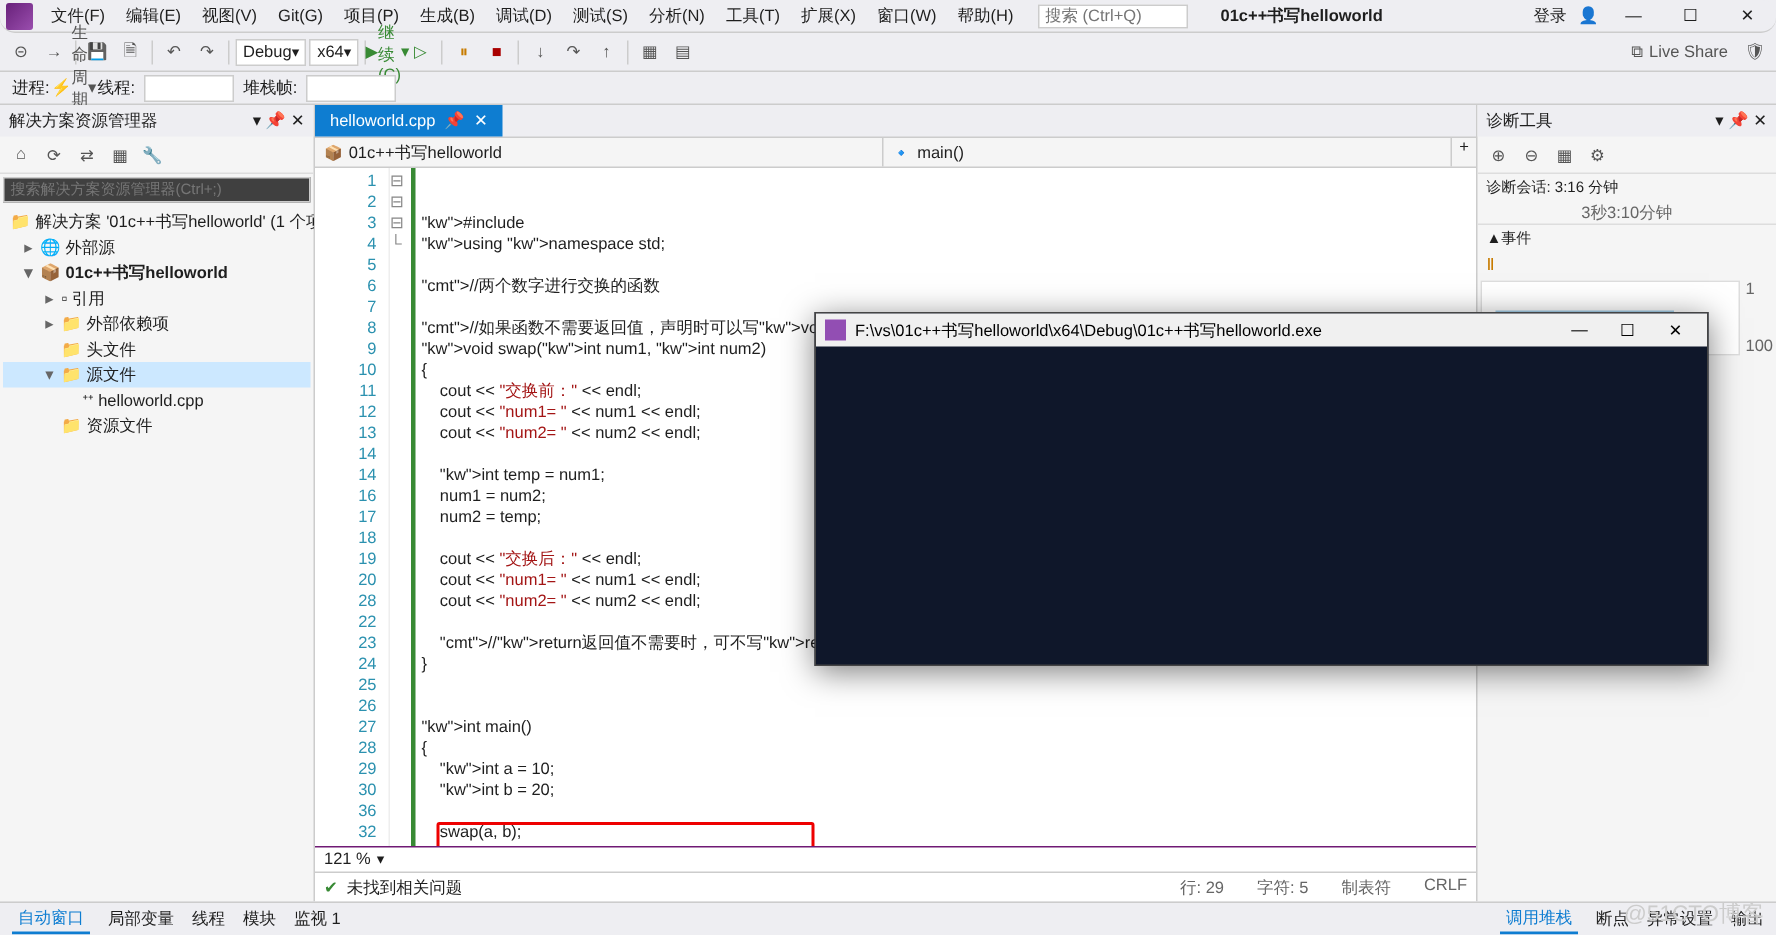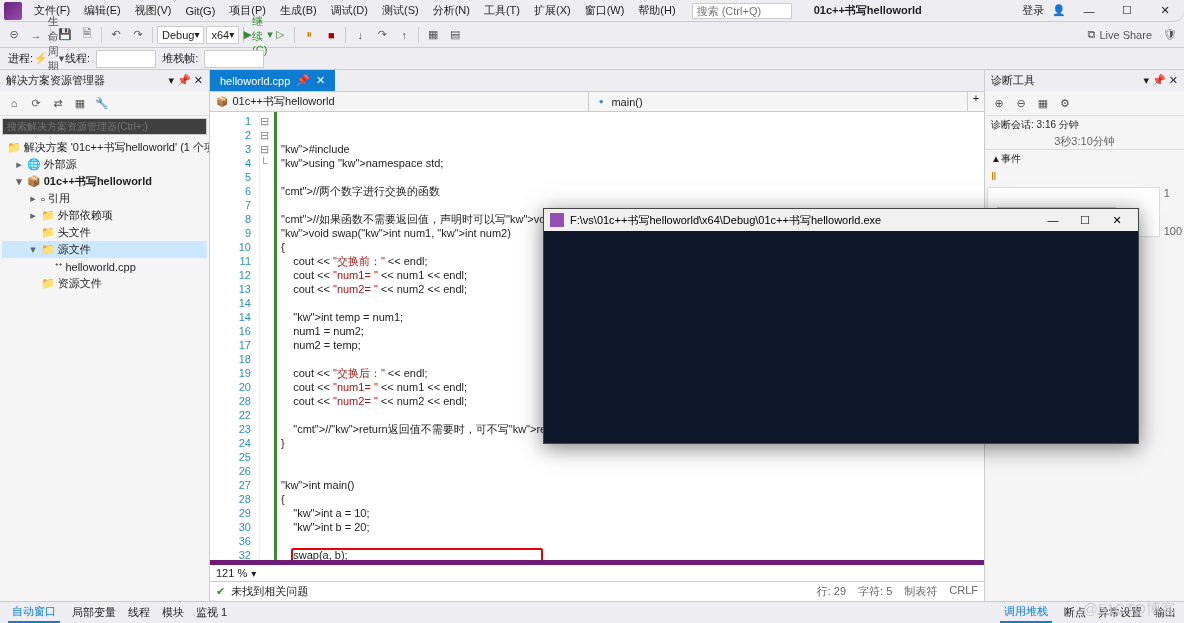--- a/index.html
+++ b/index.html
@@ -37,21 +37,21 @@
 .gutter { width:50px; background:#fff; color:#2b91af; text-align:right; padding-right:8px; font-size:11px; line-height:14px; padding-top:2px; border-right:1px solid #eee;}
 .fold-col { width:14px; background:#fff; font-size:10px; color:#888; line-height:14px; padding-top:2px;}
 .code { flex:1; font-size:12px; line-height:14px; padding:2px 4px; white-space:pre; position:relative; border-left:3px solid #388a34;}
 .str { color:#a31515; }
 .highlight-box { position:absolute; border:2px solid #e00; border-radius:2px; pointer-events:none; }
 .right-panel { width:200px; background:#f5f5f5; border-left:1px solid #ccc; display:flex; flex-direction:column; }
 .diag-chart { height:50px; background:#fff; margin:2px; position:relative; border:1px solid #ddd;}
 .diag-bar { position:absolute; bottom:0; background:#a6d1ec; }
 .status-bar { position:absolute; bottom:0; left:0; right:0; height:22px; background:#eeeef2; border-top:1px solid #ccc; display:flex; align-items:center; padding:0 8px; gap:12px; font-size:10px; }
 .status-tab { color:#0e7dd1; border-bottom:2px solid #0e7dd1; padding:2px 4px; }
-.zoom-bar { display:flex; align-items:center; gap:4px; padding:2px 6px; border-top:5px solid #701a75; font-size:10px; background:#fff;}
+.zoom-bar { display:flex; align-items:center; gap:4px; padding:2px 6px; border-top:1px solid #701a75; font-size:10px; background:#fff;}
 .issues-bar { display:flex; align-items:center; gap:6px; padding:2px 6px; background:#fff; border-top:1px solid #ccc; font-size:10px;}
 .console-window { position:absolute; left:543px; top:208px; width:596px; height:236px; background:#0f172a; border:1px solid #444; box-shadow:0 4px 20px rgba(0,0,0,0.5); z-index:100; }
 .console-title { height:22px; background:#f0f0f0; display:flex; align-items:center; padding:0 6px; gap:6px; color:#000; font-size:10px;}
 .console-title-icon{ width:14px; height:14px; background:#924eb3; }
 .console-title .win-ctrls { margin-left:auto; display:flex; gap:2px;}
 .console-body { color:#ccc; font-family:"NSimSun",SimSun,monospace; font-size:12px; line-height:13px; padding:2px; white-space:pre; }
 .console-hl { border:1.5px solid #e00; display:inline-block; padding:0 1px; line-height:12px;}
 .liveshare { display:flex; align-items:center; gap:4px; color:#555;}
 .pin{cursor:pointer;}
 .watermark{position:absolute;right:8px;bottom:4px;color:#ccc;font-size:15px;z-index:0;}
@@ -246,21 +246,21 @@
         <div><span class="&lt;span">"kw"</span>&gt;#include <iostream></iostream></div><div><span class="&lt;span">"kw"</span>&gt;using <span class="&lt;span">"kw"</span>&gt;namespace std;</div><div> </div><div><span class="&lt;span">"cmt"</span>&gt;//两个数字进行交换的函数</div><div> </div><div><span class="&lt;span">"cmt"</span>&gt;//如果函数不需要返回值，声明时可以写<span class="&lt;span">"kw"</span>&gt;void</div><div><span class="&lt;span">"kw"</span>&gt;void swap(<span class="&lt;span">"kw"</span>&gt;int num1, <span class="&lt;span">"kw"</span>&gt;int num2)</div><div>{</div><div>    cout &lt;&lt; <span class="str">"交换前："</span> &lt;&lt; endl;</div><div>    cout &lt;&lt; <span class="str">"num1= "</span> &lt;&lt; num1 &lt;&lt; endl;</div><div>    cout &lt;&lt; <span class="str">"num2= "</span> &lt;&lt; num2 &lt;&lt; endl;</div><div> </div><div>    <span class="&lt;span">"kw"</span>&gt;int temp = num1;</div><div>    num1 = num2;</div><div>    num2 = temp;</div><div> </div><div>    cout &lt;&lt; <span class="str">"交换后："</span> &lt;&lt; endl;</div><div>    cout &lt;&lt; <span class="str">"num1= "</span> &lt;&lt; num1 &lt;&lt; endl;</div><div>    cout &lt;&lt; <span class="str">"num2= "</span> &lt;&lt; num2 &lt;&lt; endl;</div><div> </div><div>    <span class="&lt;span">"cmt"</span>&gt;//<span class="&lt;span">"kw"</span>&gt;return返回值不需要时，可不写<span class="&lt;span">"kw"</span>&gt;return</div><div>}</div><div> </div><div> </div><div><span class="&lt;span">"kw"</span>&gt;int main()</div><div>{</div><div>    <span class="&lt;span">"kw"</span>&gt;int a = 10;</div><div>    <span class="&lt;span">"kw"</span>&gt;int b = 20;</div><div> </div><div>    swap(a, b);</div><div> </div><div class="highlight-box" style="left:14px;top:436px;width:252px;height:46px;"></div>
       </div>
     </div>
     <div class="zoom-bar">
       <span>121 %</span> ▾
       <div style="flex:1"></div>
     </div>
     <div class="issues-bar">
       <span style="color:#388a34">✔</span>
       <span>未找到相关问题</span>
-      <div style="margin-left:auto;display:flex;gap:12px;color:#666">
+      <div style="margin-left:auto;display:flex;gap:22px;color:#666">
         <span>行: 29</span>
         <span>字符: 5</span>
         <span>制表符</span>
         <span>CRLF</span>
       </div>
     </div>
   </div>
 
   <div class="right-panel">
     <div class="panel-header">

